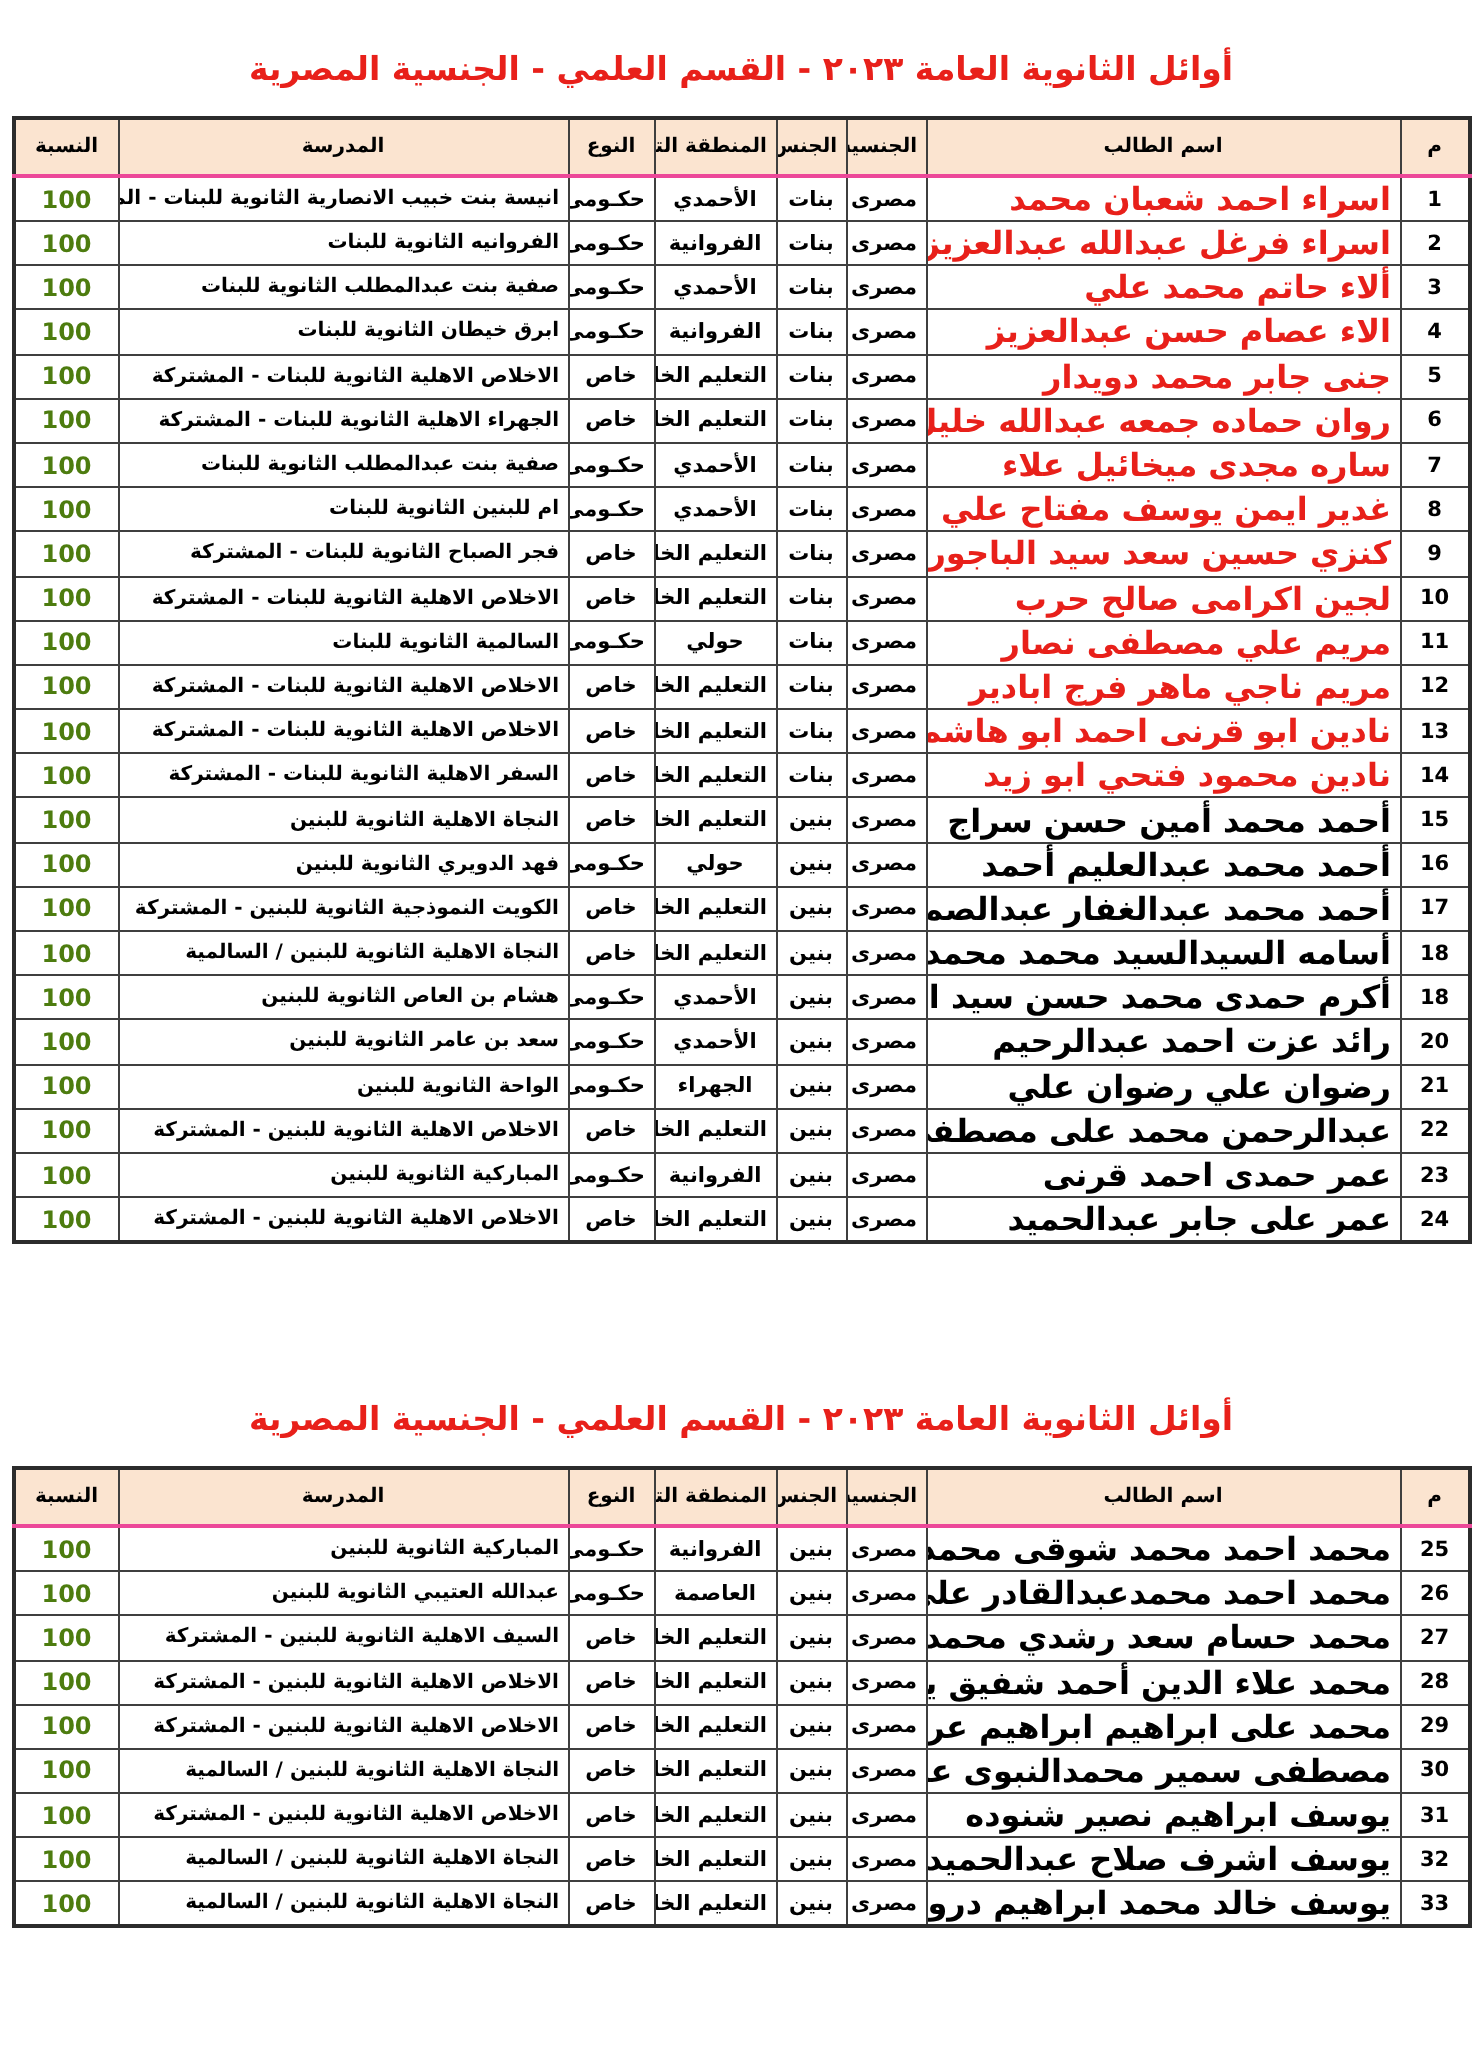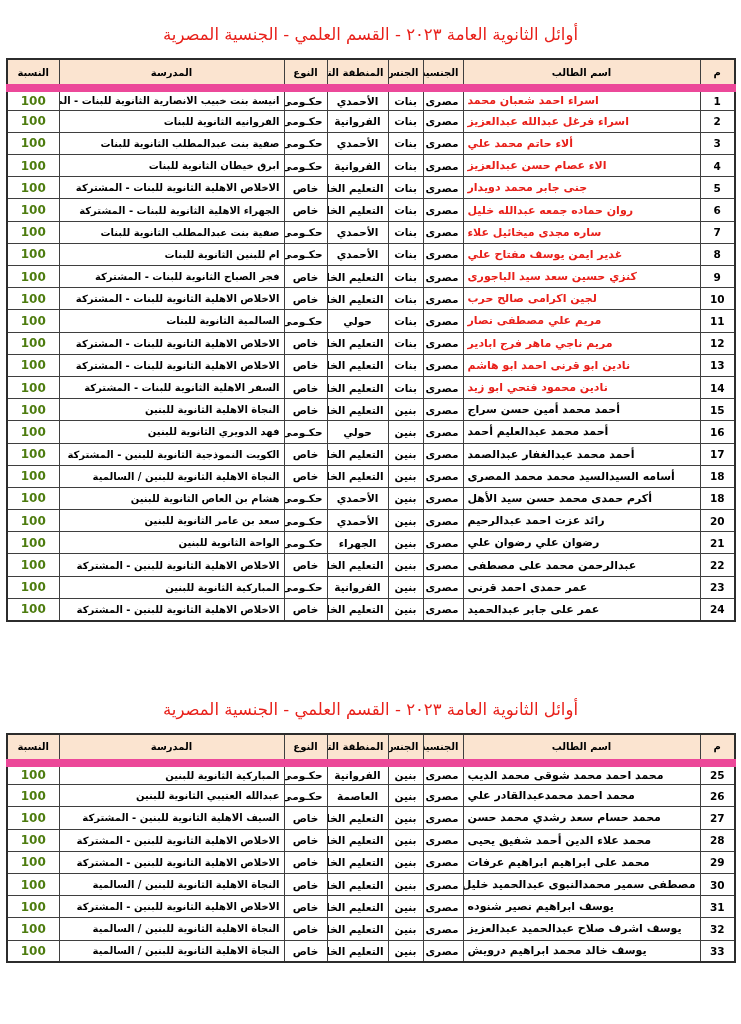--- a/index.html
+++ b/index.html
@@ -11,21 +11,21 @@
     margin: 0 auto;
     background: #ffffff;
     font-family: "DejaVu Sans", sans-serif;
     direction: rtl;
     overflow: hidden;
   }
   .doc-title {
     margin: 25px auto 14px auto;
     text-align: center;
     font-size: 16.5px;
-    font-weight: normal;
+    font-weight: bold;
     color: #e8201a;
     letter-spacing: 0px;
   }
   .doc-title.second { margin-top: 0; }
   .spacer-between { height: 78px; }
   table.results {
     width: 728px;
     margin: 0 5px 0 8px;
     border-collapse: collapse;
     table-layout: fixed;
@@ -38,25 +38,25 @@
     color: #000;
     text-align: center;
     vertical-align: middle;
     overflow: hidden;
     white-space: nowrap;
   }
   table.results th {
     background: #fbe4d0;
     height: 29px;
     font-size: 10px;
-    border-bottom: 8px solid #ec4899;
+    border-bottom: 2px solid #ec4899;
     margin-left: 28px;
   }
   table.results td { height: 22.2px; font-size: 10.5px; background: #ffffff; }
-  table.results td.cell-name  { text-align: left; font-size: 11px; }
+  table.results td.cell-name  { text-align: right; font-size: 16px; }
   table.results td.cell-name.red { color: #e8201a; }
   table.results td.cell-school { text-align: right; font-size: 10px; }
   table.results td.cell-percent { color: #4d7c0f; font-size: 12px; }
   table.results { border: 2px solid #2c2c2c; }
   
   col.c-no       { width: 35px; }
   col.c-name     { width: 237px; }
   col.c-nat      { width: 40px; }
   col.c-gender   { width: 35px; }
   col.c-district { width: 61px; }

